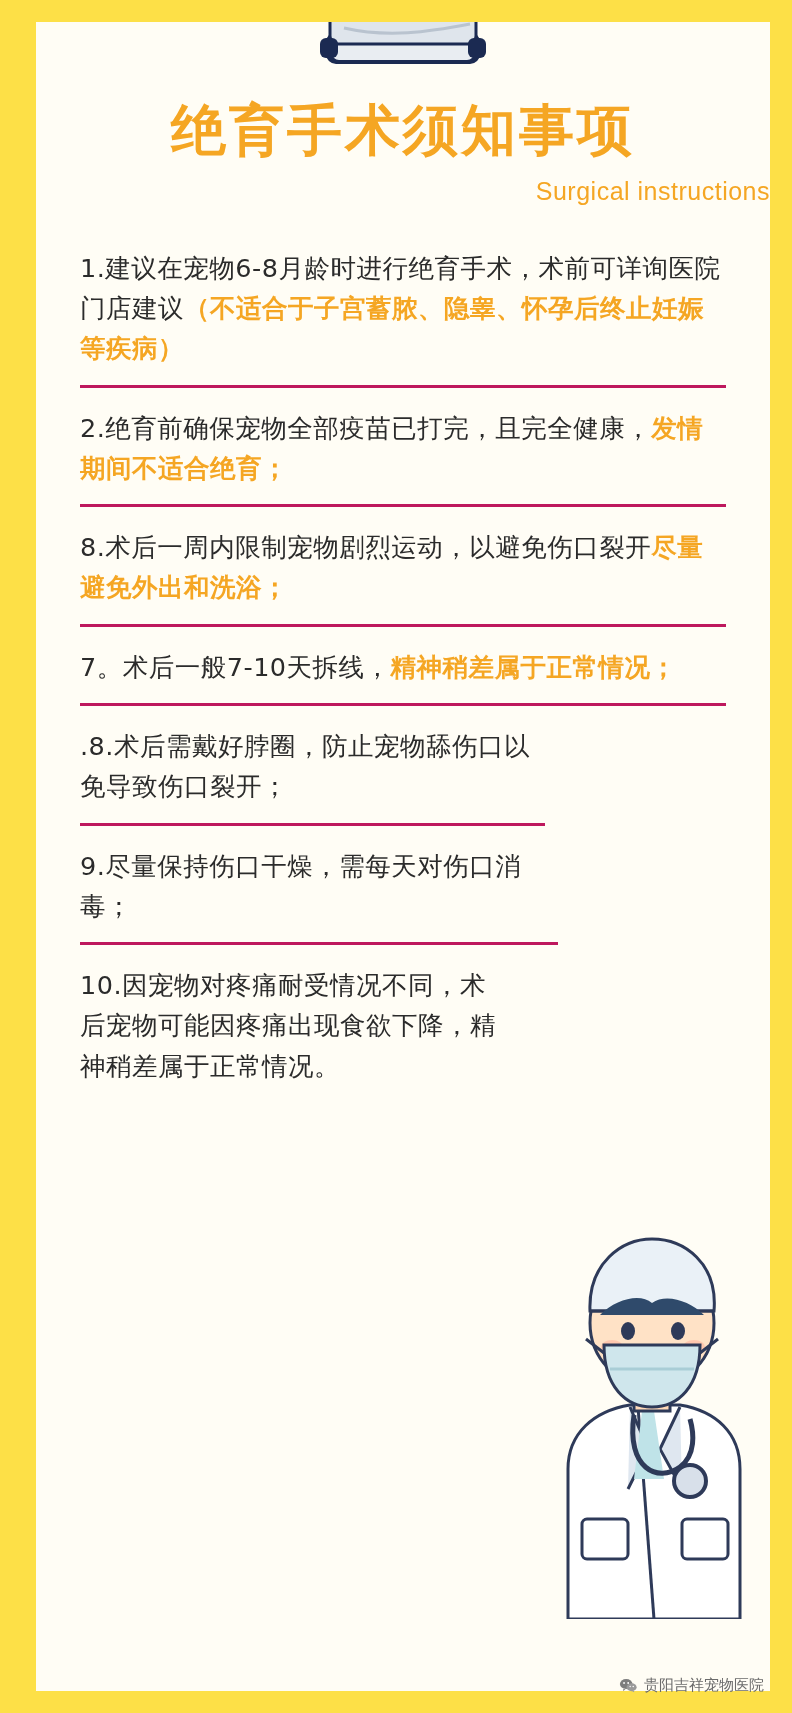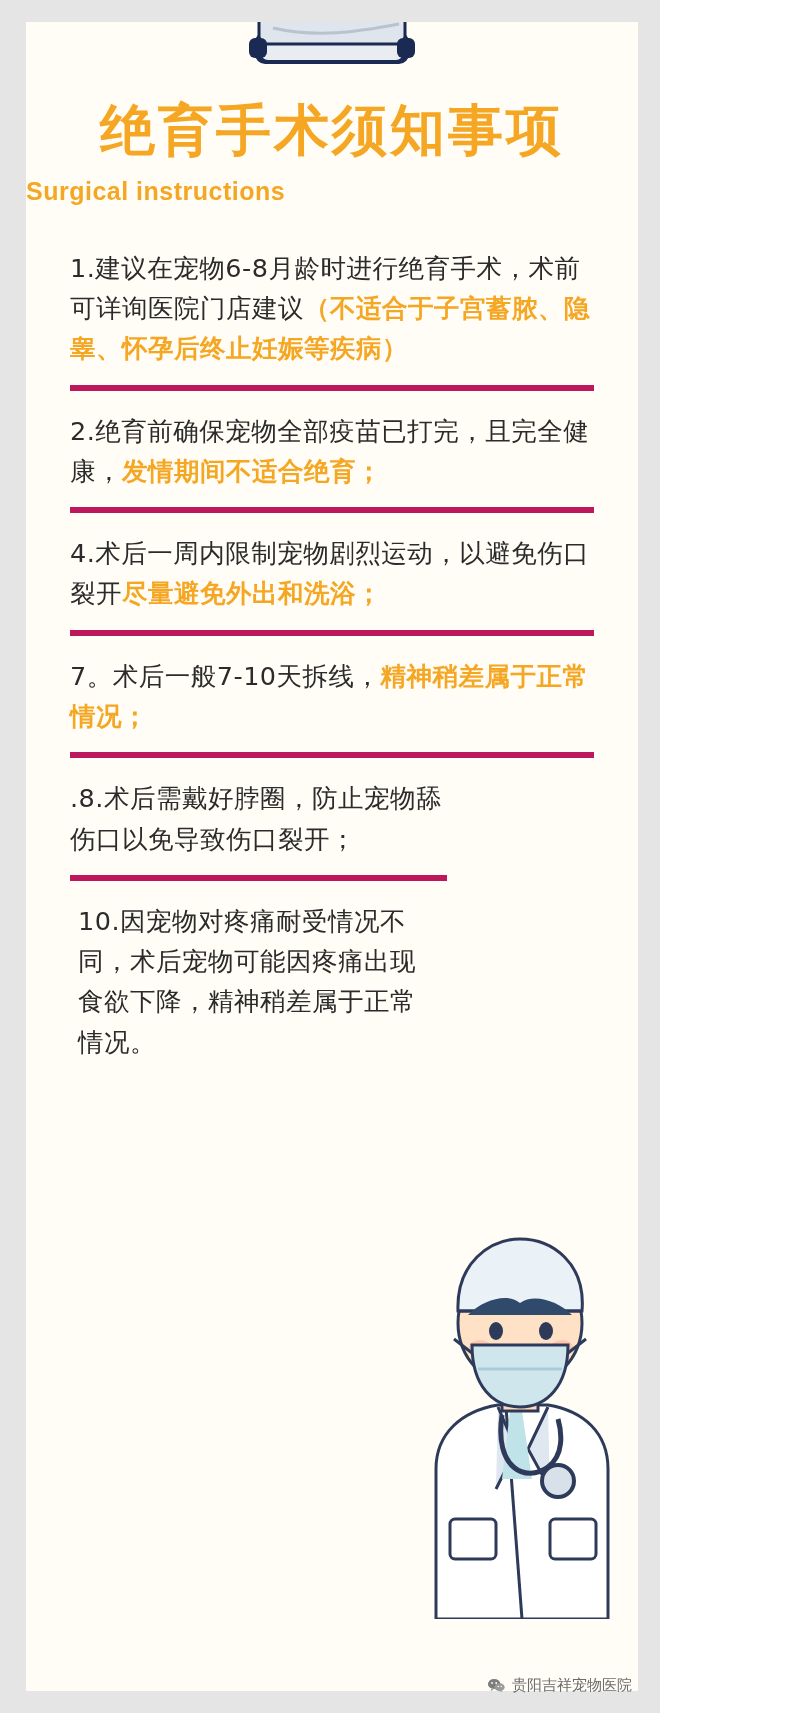--- a/index.html
+++ b/index.html
@@ -8,25 +8,25 @@
   }
   body {
     width: 792px;
     height: 1713px;
     background: #ffffff;
     font-family: "Liberation Sans", sans-serif;
     overflow: hidden;
   }
   .poster {
     position: relative;
-    width: 660px;
+    width: 792px;
     height: 1713px;
-    background: #e5e5e5;
+    background: #fde047;
     box-sizing: border-box;
-    padding: 22px 22px 22px 26px;
+    padding: 22px 22px 22px 36px;
   }
   .inner {
     position: relative;
     width: 100%;
     height: 100%;
     background: #fffdf5;
     box-sizing: border-box;
     overflow: hidden;
   }
 
@@ -45,47 +45,46 @@
     margin-top: 74px;
     text-align: center;
     color: #f5a623;
     font-size: 55px;
     font-weight: bold;
     letter-spacing: 3px;
     font-family: "DejaVu Sans", "Liberation Sans", sans-serif;
     line-height: 1.25;
   }
   .title-en {
-    text-align: left;
+    text-align: right;
     color: #f5a623;
     font-size: 25px;
-    font-weight: bold;
+    font-weight: normal;
     margin-top: 12px;
     letter-spacing: 0.5px;
   }
 
   
   .list {
     margin: 42px 44px 0 44px;
     position: relative;
     z-index: 3;
   }
   .item {
     font-size: 25.5px;
     line-height: 1.58;
     color: #2b2b2b;
     font-family: "DejaVu Sans", "Liberation Sans", sans-serif;
     padding-bottom: 16px;
-    border-bottom: 6px solid #be185d;
+    border-bottom: 3px solid #be185d;
     margin-bottom: 20px;
     letter-spacing: 0.5px;
   }
   .item:last-child {
     border-bottom: none;
-    margin-left: 8px;
   }
   .hl {
     color: #f5a623;
     font-weight: bold;
   }
   .item.narrow-7,
   .item.narrow-8,
   .item.narrow-9,
   .item.narrow-10 {
     padding-right: 0;
@@ -190,27 +189,30 @@
     </svg>
 
     <div class="list">
       <div class="item">
         <span>1.建议在宠物6-8月龄时进行绝育手术，术前可详询医院门店建议</span><span class="hl">（不适合于子宫蓄脓、隐睾、怀孕后终止妊娠等疾病）</span>
       </div>
       <div class="item">
         <span>2.绝育前确保宠物全部疫苗已打完，且完全健康，</span><span class="hl">发情期间不适合绝育；</span>
       </div>
       <div class="item">
-        <span>4.术后一周内限制宠物剧烈运动，以避免伤口裂开</span><span class="hl">尽量避免外出和洗浴；</span>
+        <span>8.术后一周内限制宠物剧烈运动，以避免伤口裂开</span><span class="hl">尽量避免外出和洗浴；</span>
       </div>
       <div class="item narrow-7">
         <span>7。术后一般7-10天拆线，</span><span class="hl">精神稍差属于正常情况；</span>
       </div>
       <div class="item narrow-8">
         <span>.8.术后需戴好脖圈，防止宠物舔伤口以免导致伤口裂开；</span>
+      </div>
+      <div class="item narrow-9">
+        <span>9.尽量保持伤口干燥，需每天对伤口消毒；</span>
       </div>
       <div class="item narrow-10">
         <span>10.因宠物对疼痛耐受情况不同，术后宠物可能因疼痛出现食欲下降，精神稍差属于正常情况。</span>
       </div>
     </div>
 
   </div>
 
   <div class="footer">
     <div class="footer-wrap">

